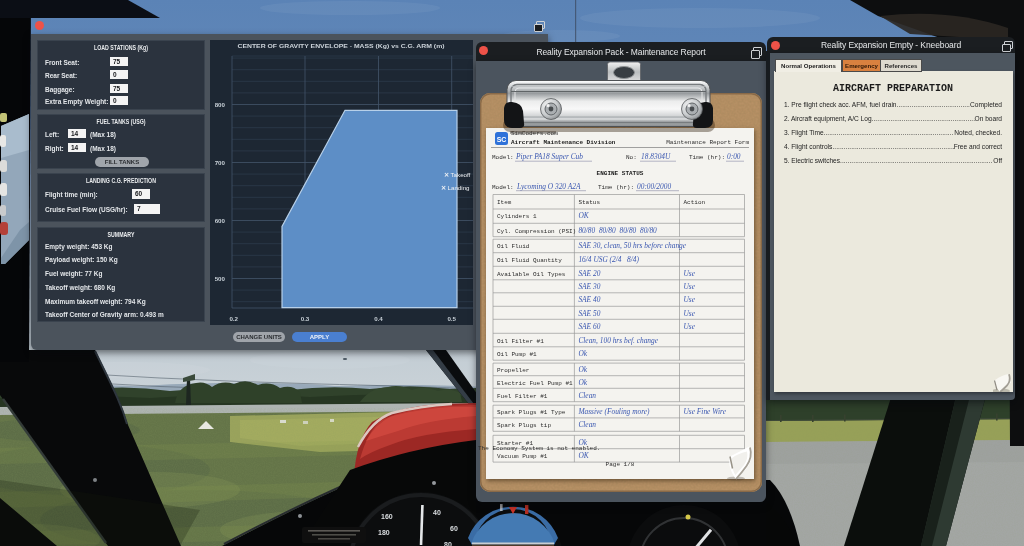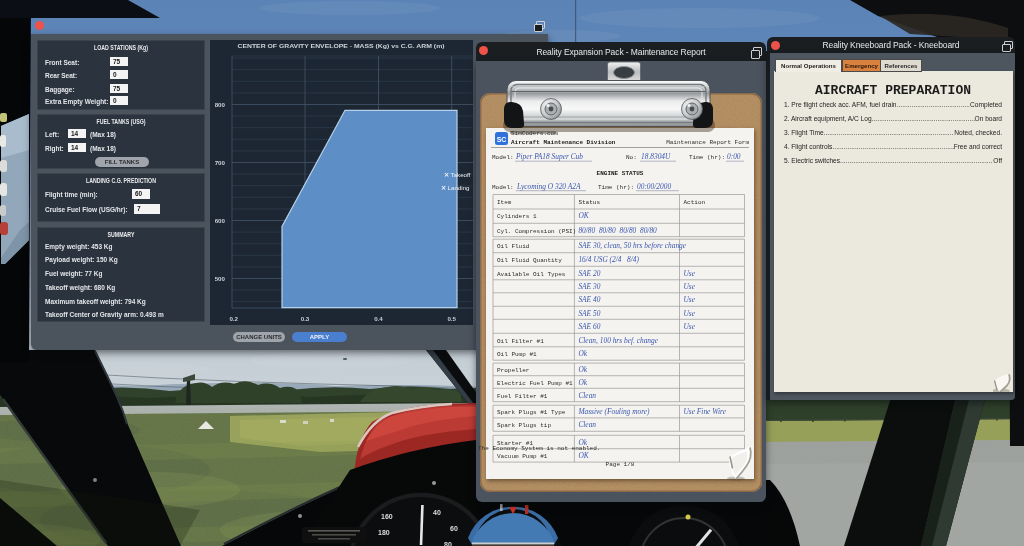--- a/index.html
+++ b/index.html
@@ -491,33 +491,33 @@
     <circle cx="75" cy="67" r="2.4" fill="#484c4f"></circle>
     <circle cx="72" cy="63.5" r="1.5" fill="#f4f4f4"></circle>
     <circle cx="216" cy="67" r="10.5" fill="url(#screw)" stroke="#55585b" stroke-width="0.8"></circle>
     <circle cx="216" cy="67" r="6" fill="#aaaeb1" stroke="#5f6366" stroke-width="1"></circle>
     <circle cx="216" cy="67" r="2.4" fill="#484c4f"></circle>
     <circle cx="213" cy="63.5" r="1.5" fill="#f4f4f4"></circle>
   </svg>
 </div>
 
 <div class="abs" id="win3" style="left:767px;top:37px;width:248px;height:363px;">
-  <div class="titlebar abs" style="left:0;top:0;width:248px;height:16px;line-height:17px;">Reality Kneeboard Pack - Kneeboard</div>
+  <div class="titlebar abs" style="left:0;top:0;width:248px;height:16px;line-height:17px;">Reality Expansion Empty - Kneeboard</div>
   <div class="dot" style="left:4px;top:4px;"></div>
   <div class="copyicon" style="left:237px;top:3.5px;"></div>
   <div class="abs" style="left:0;top:16px;width:248px;height:347px;background:#4d565f;border-radius:0 0 4px 4px;box-shadow:0 3px 7px rgba(5,8,12,0.5);"></div>
   <div class="abs" style="left:-1.5px;top:14px;width:4px;height:349px;background:#171b1f;"></div>
 
   <div class="abs" style="left:7px;top:34px;width:239px;height:321px;background:#ebe9dd;box-shadow:1px 2px 3px rgba(20,20,25,0.45);"></div>
 
   <div class="abs" style="left:8px;top:22px;width:67px;height:13px;background:#f0eee4;border:0.8px solid #4a4a4a;border-bottom:none;box-sizing:border-box;text-align:center;font-size:6.1px;font-weight:bold;color:#1c1c1c;line-height:12px;">Normal Operations</div>
   <div class="abs" style="left:75px;top:22px;width:39px;height:13px;background:#d9813f;border:0.8px solid #4a4a4a;box-sizing:border-box;text-align:center;font-size:6.1px;font-weight:bold;color:#2b1505;line-height:12px;">Emergency</div>
   <div class="abs" style="left:114px;top:22px;width:41px;height:13px;background:#dedacf;border:0.8px solid #4a4a4a;border-left:none;box-sizing:border-box;text-align:center;font-size:6.1px;font-weight:bold;color:#2a2a2a;line-height:12px;">References</div>
 
-  <div class="abs" style="left:17px;top:46px;width:218px;text-align:center;font-size:13px;font-weight:bold;color:#1b1b1b;font-family:'Liberation Mono',monospace;">AIRCRAFT PREPARATION</div>
+  <div class="abs" style="left:17px;top:46px;width:218px;text-align:center;font-size:10px;font-weight:bold;color:#1b1b1b;font-family:'Liberation Mono',monospace;">AIRCRAFT PREPARATION</div>
   <div class="abs" id="ck" style="left:17px;top:64px;width:218px;font-size:6.6px;color:#1d1d1d;">
     <div style="display:flex;height:14px;align-items:baseline;">
         <span style="white-space:pre;">1. Pre flight check acc. AFM, fuel drain</span>
         <span style="flex:1;overflow:hidden;white-space:nowrap;letter-spacing:0.05px;">....................................................................................</span>
         <span style="white-space:pre;">Completed</span>
       </div>
     <div style="display:flex;height:14px;align-items:baseline;">
         <span style="white-space:pre;">2. Aircraft equipment, A/C Log</span>
         <span style="flex:1;overflow:hidden;white-space:nowrap;letter-spacing:0.05px;">....................................................................................</span>
         <span style="white-space:pre;">On board</span>

